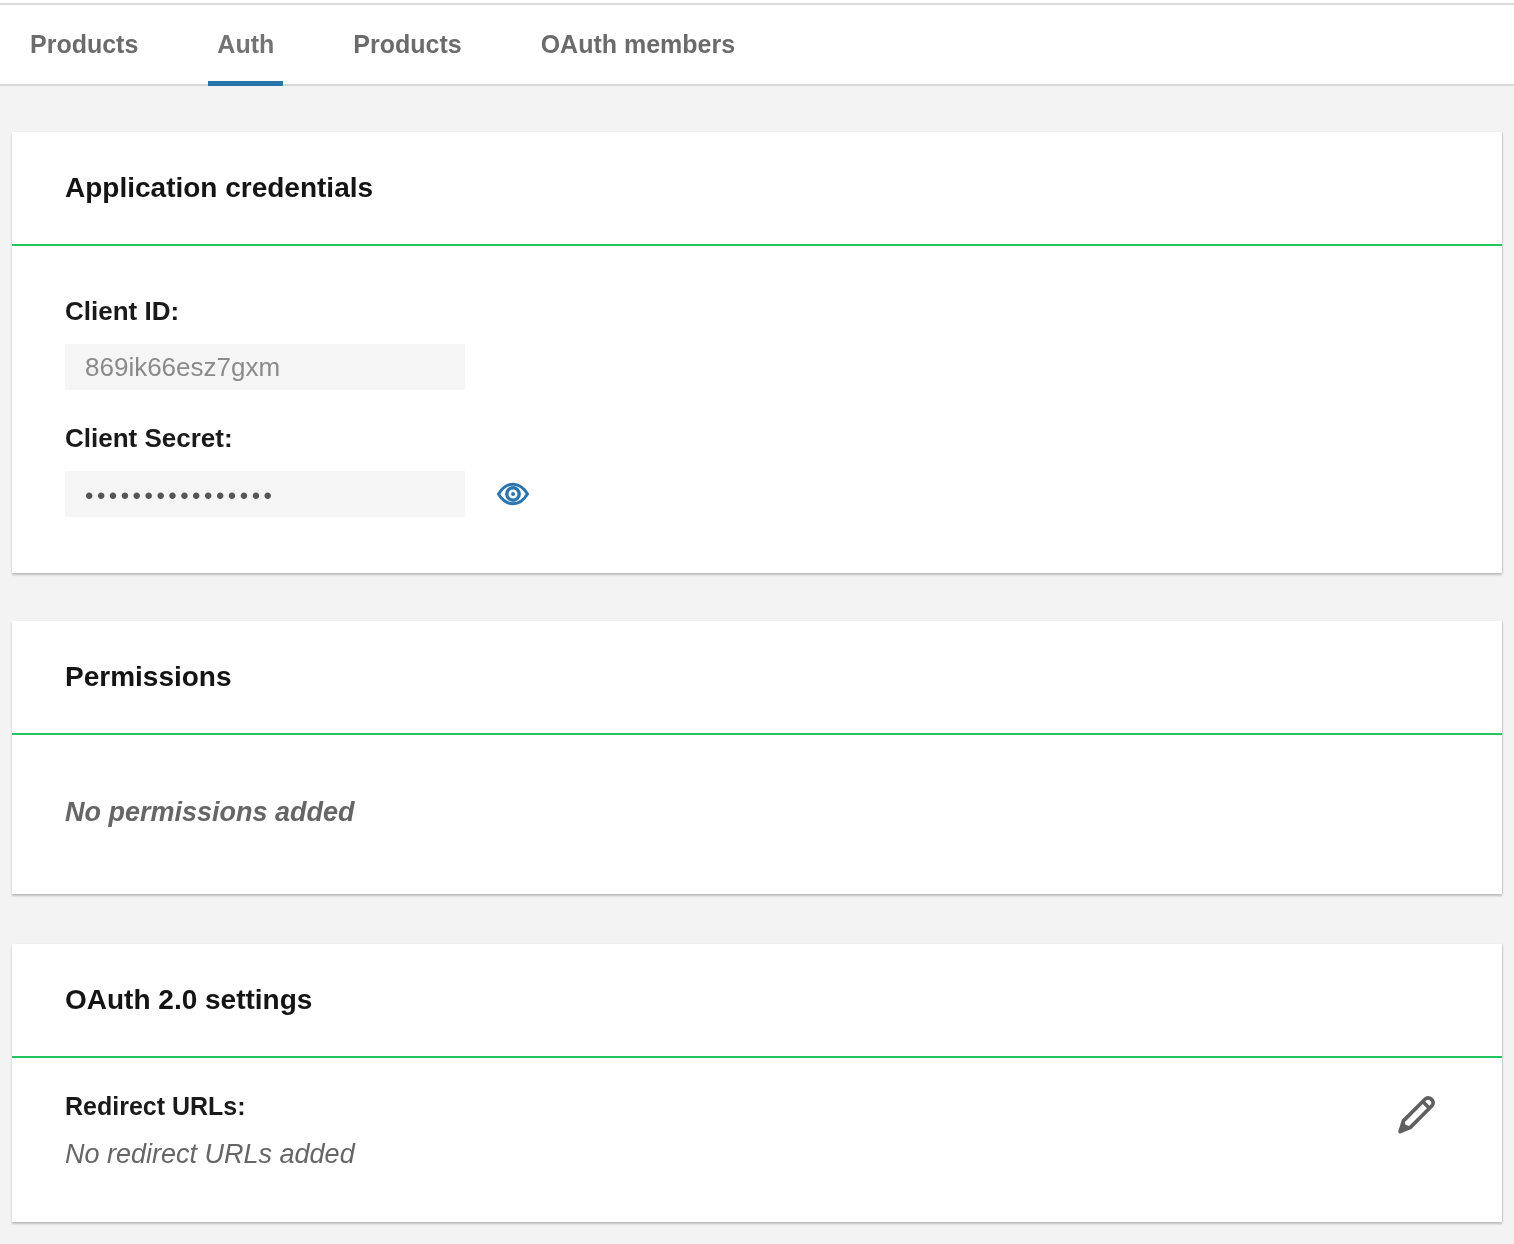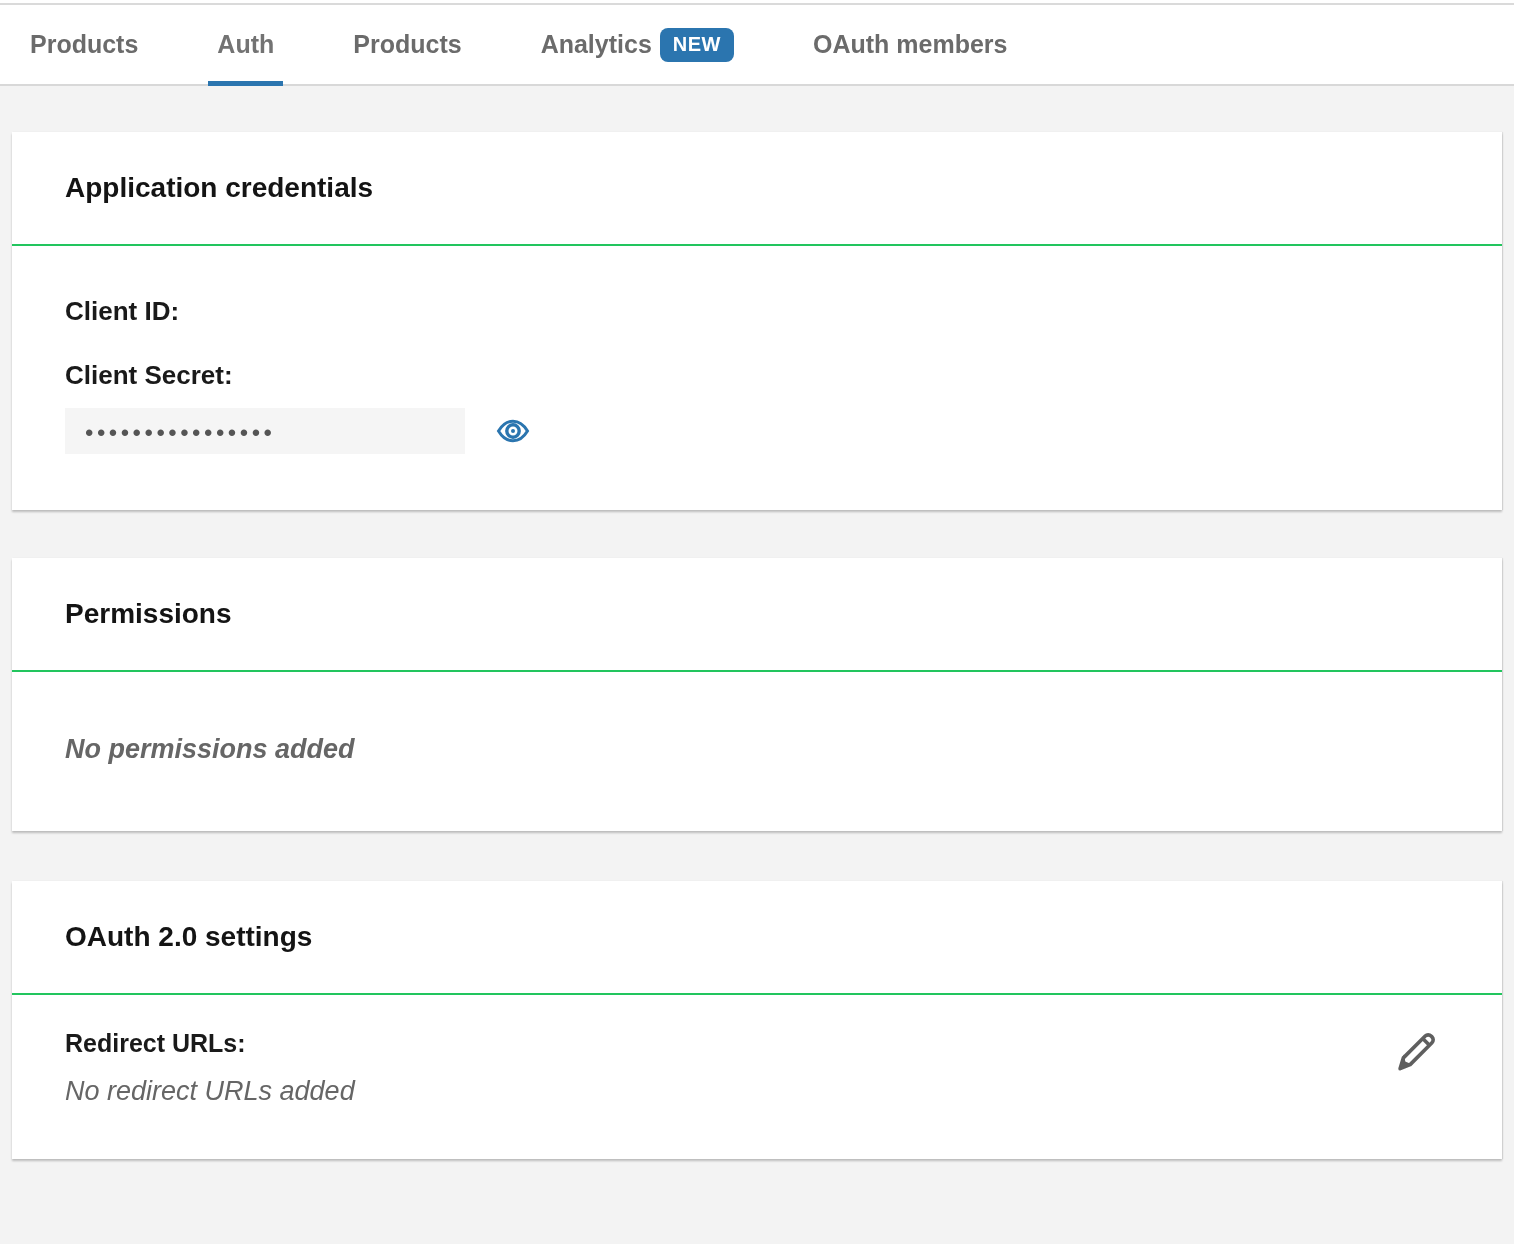--- a/index.html
+++ b/index.html
@@ -164,34 +164,33 @@
     <span>Products</span>
   </div>
   <div class="tab active">
     <span>Auth</span>
     <span class="tab-underline"></span>
   </div>
   <div class="tab">
     <span>Products</span>
   </div>
   <div class="tab">
-    <span>Analytics</span>
-    <span class="new-badge">NEW</span>
-  </div>
-  <div class="tab">
     <span>OAuth members</span>
   </div>
 </nav>
 
 <section class="card card-1">
   <div class="card-header">
     <h2 class="card-title">Application credentials</h2>
   </div>
   <div class="cred-body">
     <div class="field-label">Client ID:</div>
+    <div class="value-field">
+      <span>869ik66esz7gxm</span>
+    </div>
     <div class="field-label client-secret-label">Client Secret:</div>
     <div class="secret-row">
       <div class="value-field">
         <span class="secret-field">••••••••••••••••</span>
       </div>
       <button class="eye-btn">
         <span style="display:flex;">
           <svg width="36" height="36" viewBox="0 0 36 36" fill="none">
             <path d="M3.5 18 C8 10.5, 13 8.2, 18 8.2 C23 8.2, 28 10.5, 32.5 18 C28 25.5, 23 27.8, 18 27.8 C13 27.8, 8 25.5, 3.5 18 Z" stroke="#2b75af" stroke-width="3" fill="none"></path>
             <circle cx="18" cy="18" r="6.2" stroke="#2b75af" stroke-width="3.4" fill="none"></circle>

